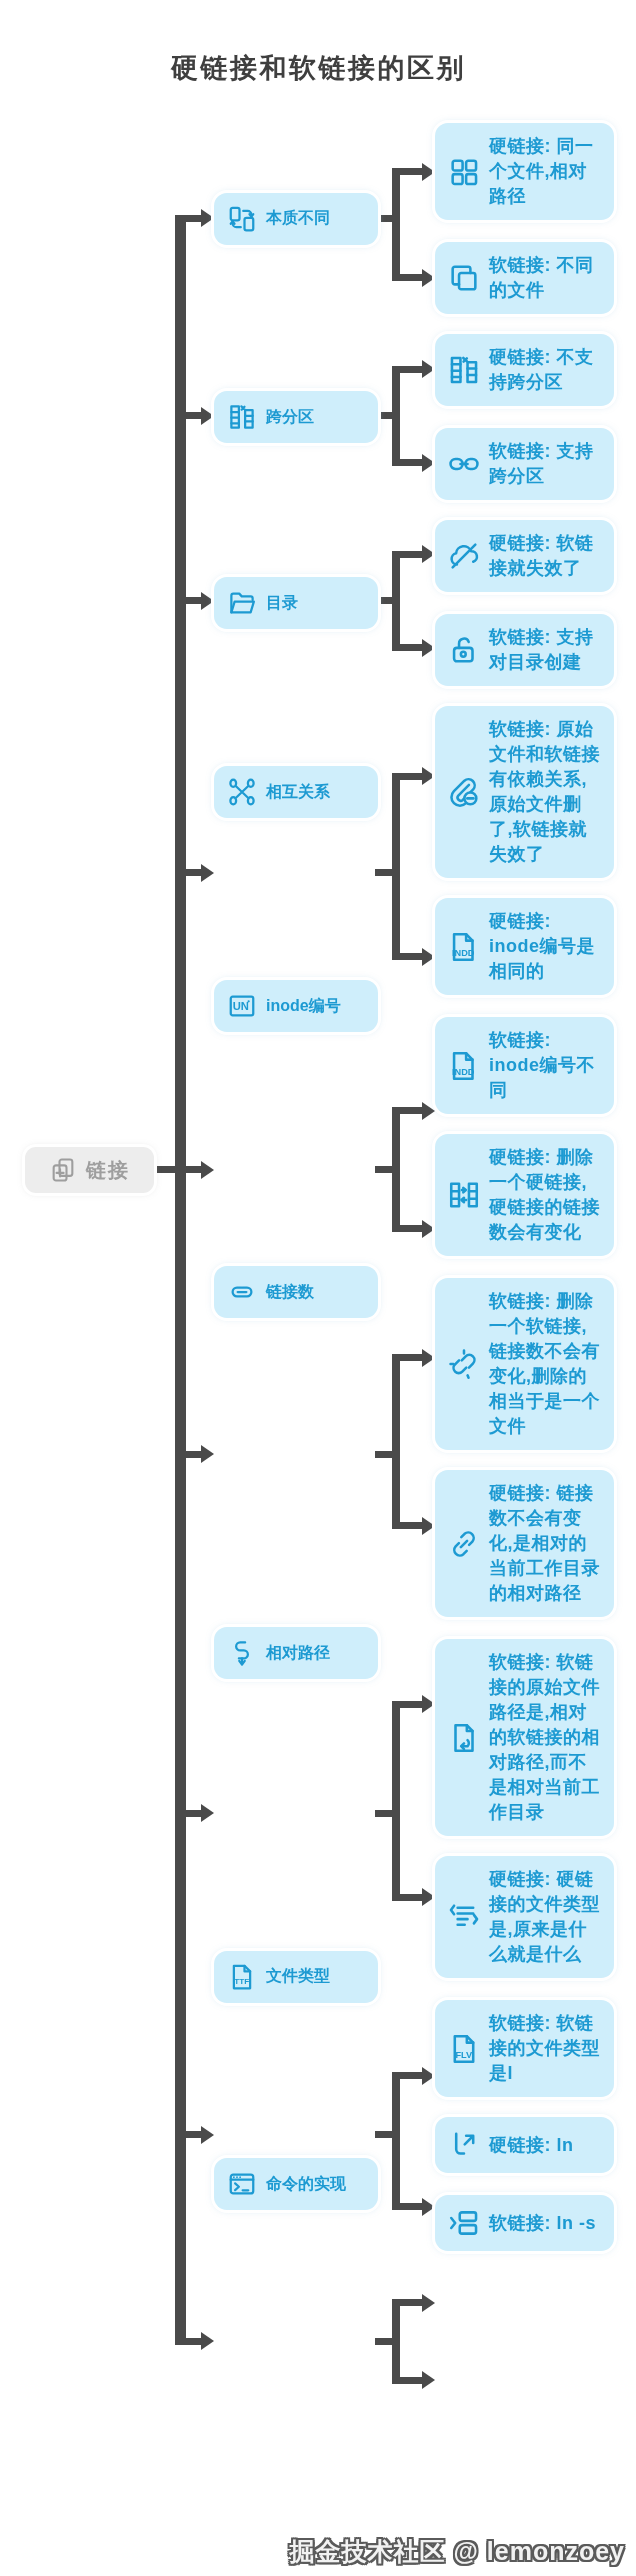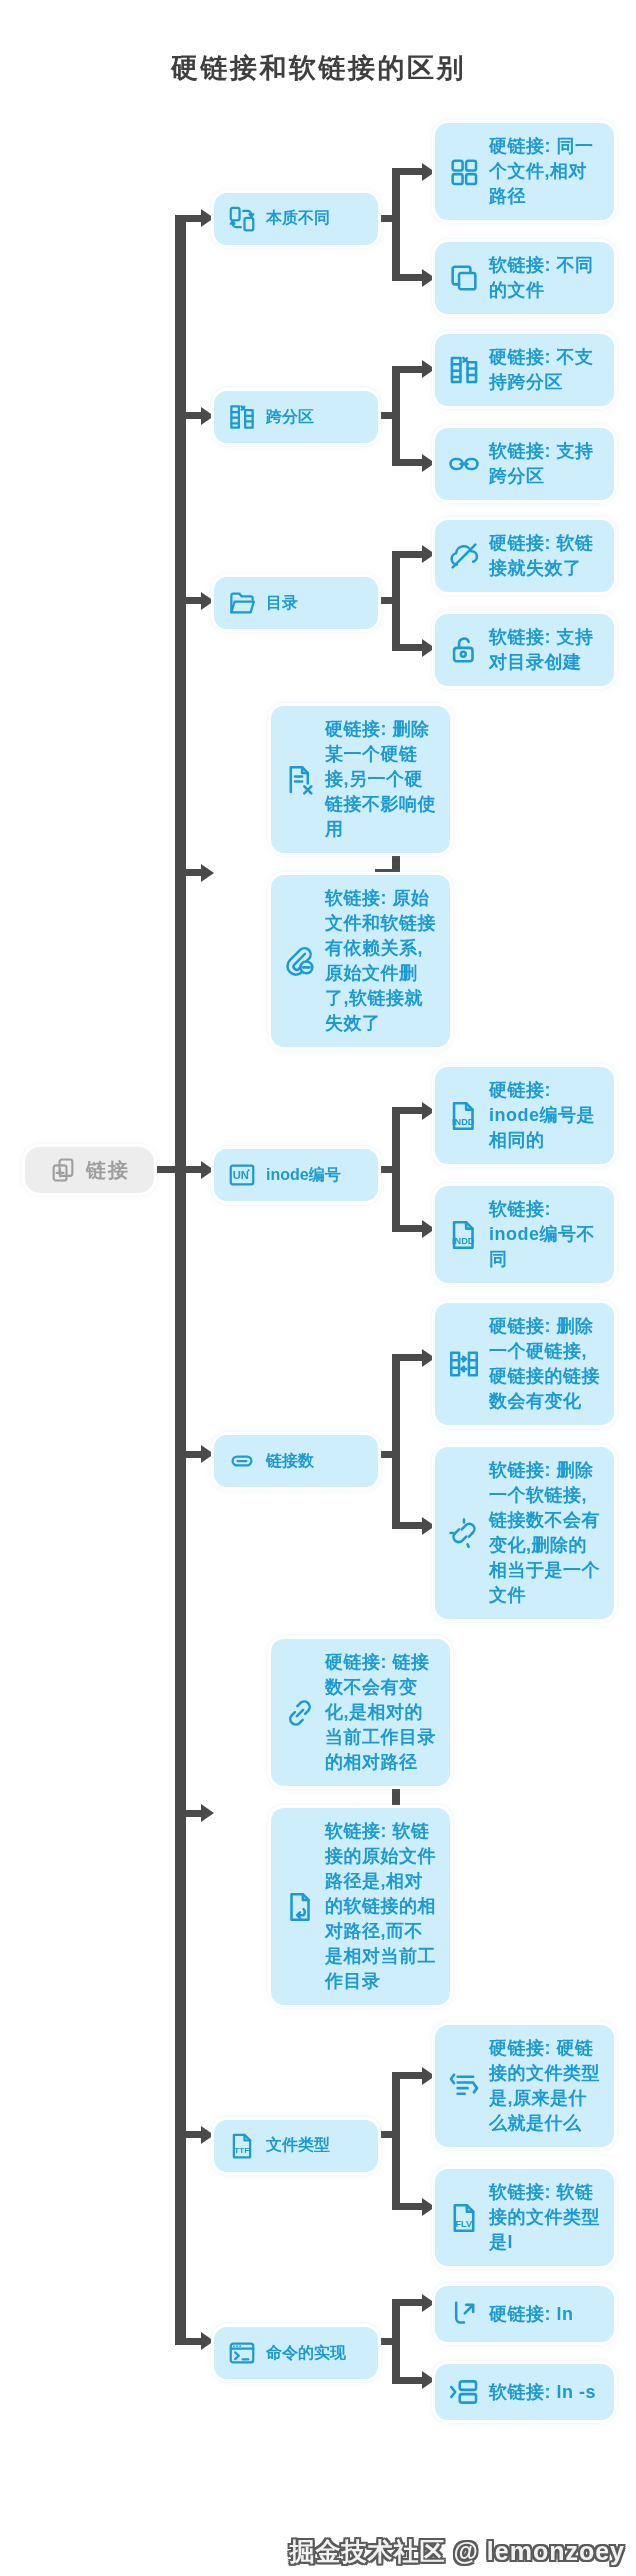--- a/index.html
+++ b/index.html
@@ -116,21 +116,21 @@
       <div class="conn" style="left: 375px; top: 2338px; width: 25px; height: 7px;"></div>
       <div class="conn" style="left: 392px; top: 2302px; width: 8px; height: 78px;"></div>
       <div class="conn" style="left: 392px; top: 2299px; width: 31px; height: 7px;"></div>
       <div class="arrow" style="left: 422px; top: 2294px;"></div>
       <div class="conn" style="left: 392px; top: 2377px; width: 31px; height: 7px;"></div>
       <div class="arrow" style="left: 422px; top: 2371px;"></div>
       <div class="conn" style="left: 175px; top: 218px; width: 11px; height: 2123px;"></div>
     </div>
   <div id="title">硬链接和软链接的区别</div>
 
-  <div id="root" style="top: 1147px; border-radius: 15px;">
+  <div id="root" style="top: 1147px;">
     <span class="icon">
         <svg viewBox="0 0 24 24" fill="none" stroke="currentColor" stroke-width="1.8" stroke-linecap="round" stroke-linejoin="round">
           <rect x="9" y="3" width="11" height="14" rx="2"></rect>
           <rect x="4" y="8" width="11" height="13" rx="2"></rect>
           <path d="M9.5 11.5v6M6.5 14.5h6"></path>
         </svg>
       </span>
     <span class="label">链接</span>
   </div>
 
@@ -242,32 +242,33 @@
                 <path d="M8.5 10.5V7.5a3.5 3.5 0 0 1 6.8-1.2"></path>
                 <circle cx="11.5" cy="15" r="1.7"></circle>
               </svg>
             </span>
     <span class="label">软链接: 支持对目录创建</span>
   </div>
 </div>
   </div>
 
   <div class="group">
-    <div class="leaves">
-  <div class="node leaf">
-    <span class="icon">
-              <svg viewBox="0 0 24 24" fill="none" stroke="currentColor" stroke-width="1.8" stroke-linecap="round" stroke-linejoin="round">
-                <path d="M5.5 20.5V3h8l4 4v7.5"></path>
-                <path d="M13.5 3v4h4"></path>
-                <path d="M8.5 9.5h5M8.5 13h5"></path>
-                <path d="M15 16.5l5 5M20 16.5l-5 5"></path>
-              </svg>
-            </span>
-    <span class="label">硬链接: 删除某一个硬链接,另一个硬链接不影响使用</span>
-  </div>
+    <div class="node branch">
+      <span class="icon">
+            <svg viewBox="0 0 24 24" fill="none" stroke="currentColor" stroke-width="1.8" stroke-linecap="round" stroke-linejoin="round">
+              <ellipse cx="5" cy="5" rx="2.3" ry="2.9"></ellipse>
+              <ellipse cx="19" cy="5" rx="2.3" ry="2.9"></ellipse>
+              <ellipse cx="5" cy="19" rx="2.3" ry="2.9"></ellipse>
+              <ellipse cx="19" cy="19" rx="2.3" ry="2.9"></ellipse>
+              <path d="M7.2 7.4l9.6 9.2M16.8 7.4l-9.6 9.2"></path>
+            </svg>
+          </span>
+      <span class="label">相互关系</span>
+    </div>
+    <div class="leaves">
 
   <div class="node leaf">
     <span class="icon">
               <svg viewBox="0 0 24 24" fill="none" stroke="currentColor" stroke-width="1.8" stroke-linecap="round" stroke-linejoin="round">
                 <path d="M15.5 7L8 14.5a2.2 2.2 0 0 0 3.1 3.1l7.4-7.4a4.4 4.4 0 0 0-6.2-6.2L4.9 11.4a6 6 0 0 0 8.5 8.5l.9-.9"></path>
                 <circle cx="16.5" cy="16.5" r="4.2" fill="#cfeefb"></circle>
                 <path d="M14.3 16.5h4.4"></path>
               </svg>
             </span>
     <span class="label">软链接: 原始文件和软链接有依赖关系,原始文件删了,软链接就失效了</span>
@@ -343,20 +344,30 @@
                 <path d="M15.5 14.5l2.8-2.8a3.6 3.6 0 0 0-5.1-5.1l-2.8 2.8"></path>
                 <path d="M12 4.5v-2M4.5 12h-2M14.5 20l.7 1.7"></path>
               </svg>
             </span>
     <span class="label">软链接: 删除一个软链接,链接数不会有变化,删除的相当于是一个文件</span>
   </div>
 </div>
   </div>
 
   <div class="group">
+    <div class="node branch">
+      <span class="icon">
+            <svg viewBox="0 0 24 24" fill="none" stroke="currentColor" stroke-width="1.8" stroke-linecap="round" stroke-linejoin="round">
+              <path d="M14.5 3.5h-4a3.2 3.2 0 0 0 0 6.4h3a3.2 3.2 0 0 1 0 6.4H9.5"></path>
+              <path d="M12 16.3v3.5"></path>
+              <path d="M9.8 18.3l2.2 3 2.2-3"></path>
+            </svg>
+          </span>
+      <span class="label">相对路径</span>
+    </div>
     <div class="leaves">
   <div class="node leaf">
     <span class="icon">
               <svg viewBox="0 0 24 24" fill="none" stroke="currentColor" stroke-width="1.8" stroke-linecap="round" stroke-linejoin="round">
                 <path d="M9.8 14.2l4.4-4.4"></path>
                 <path d="M8.4 11.4l-2.3 2.3a3.9 3.9 0 0 0 5.5 5.5l2.3-2.3"></path>
                 <path d="M15.6 12.6l2.3-2.3a3.9 3.9 0 0 0-5.5-5.5l-2.3 2.3"></path>
               </svg>
             </span>
     <span class="label">硬链接: 链接数不会有变化,是相对的当前工作目录的相对路径</span>

